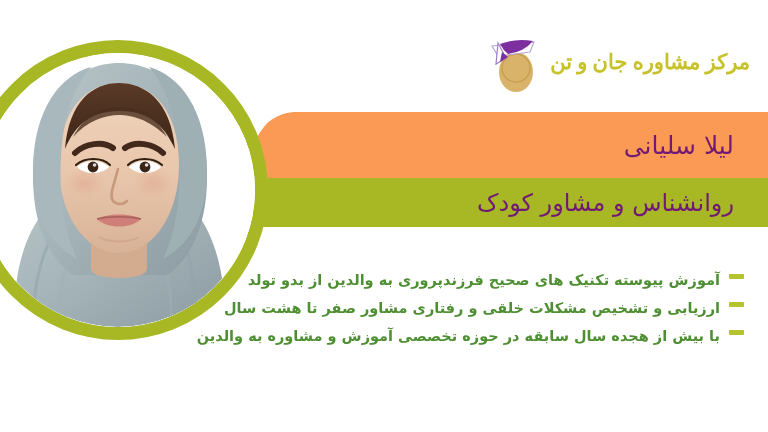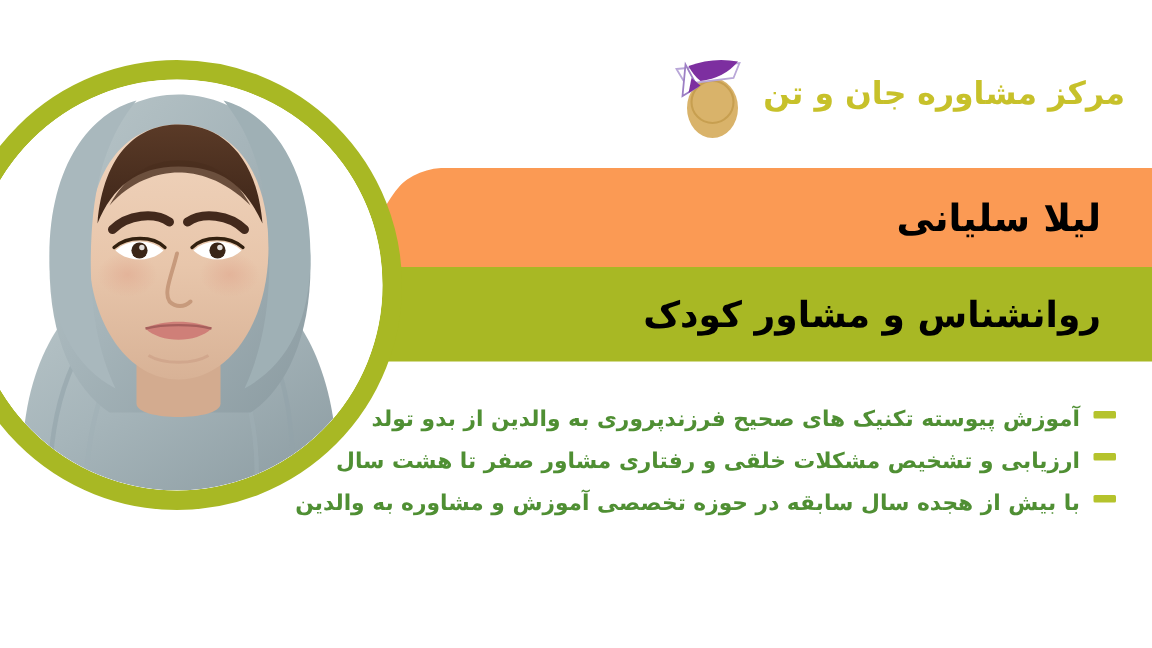--- a/index.html
+++ b/index.html
@@ -21,20 +21,21 @@
 
   
   .header {
     position:absolute;
     top:32px; right:18px;
     display:flex;
     flex-direction:row-reverse;
     align-items:center;
     gap:10px;
     direction:rtl;
+    font-family:Liberation Serif, serif;
   }
   .logo-mark {
     position:relative;
     width:54px; height:62px;
     flex:0 0 auto;
   }
   .logo-mark svg { display:block; width:54px; height:62px; }
 
   .header-title {
     font-size:21px;
@@ -79,26 +80,26 @@
   }
   .banner-name {
     top:112px;
     left:236px;
     height:66px;
     background:#fb9a54;
   }
   .banner-role {
     top:178px;
     left:236px;
-    height:63px;
+    height:49px;
     background:#a8b824;
   }
   .banner-text {
-    color:#000000;
-    font-weight:bold;
+    color:#701a75;
+    font-weight:normal;
     font-size:25px;
     line-height:1;
     white-space:nowrap;
   }
   .banner-role .banner-text { font-size:24px; }
 
   
   .notch {
     position:absolute;
     left:202px; top:100px;

